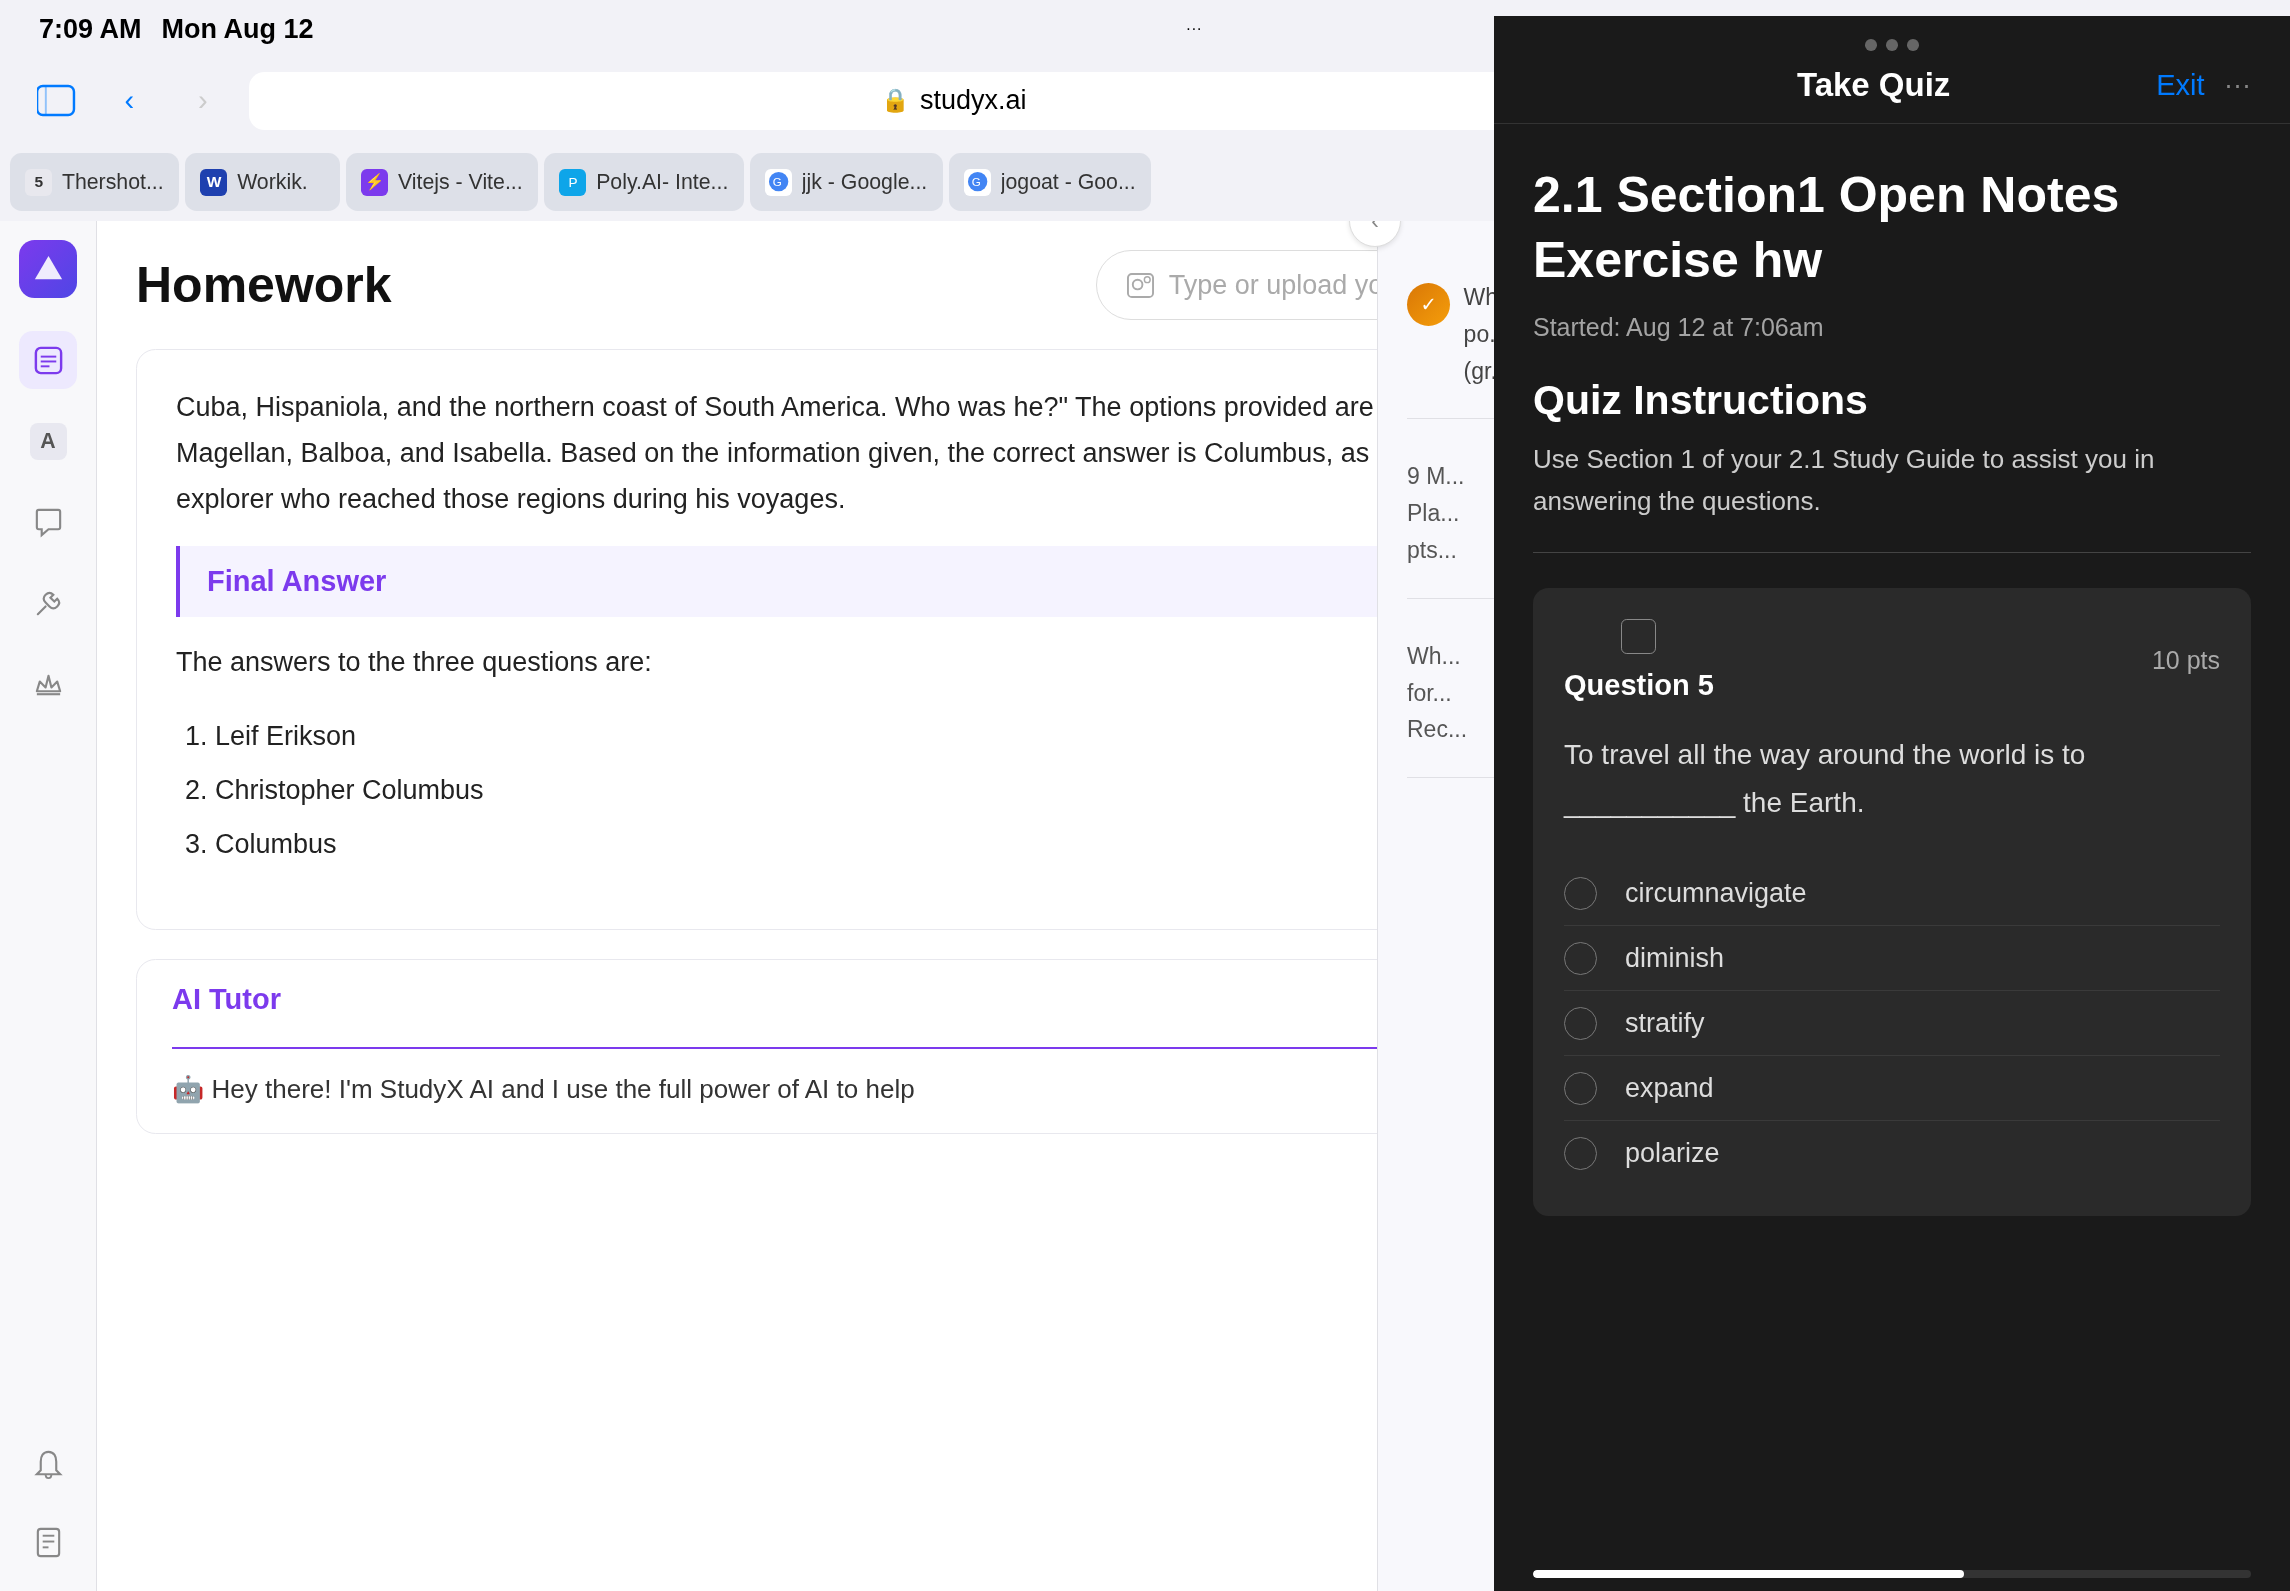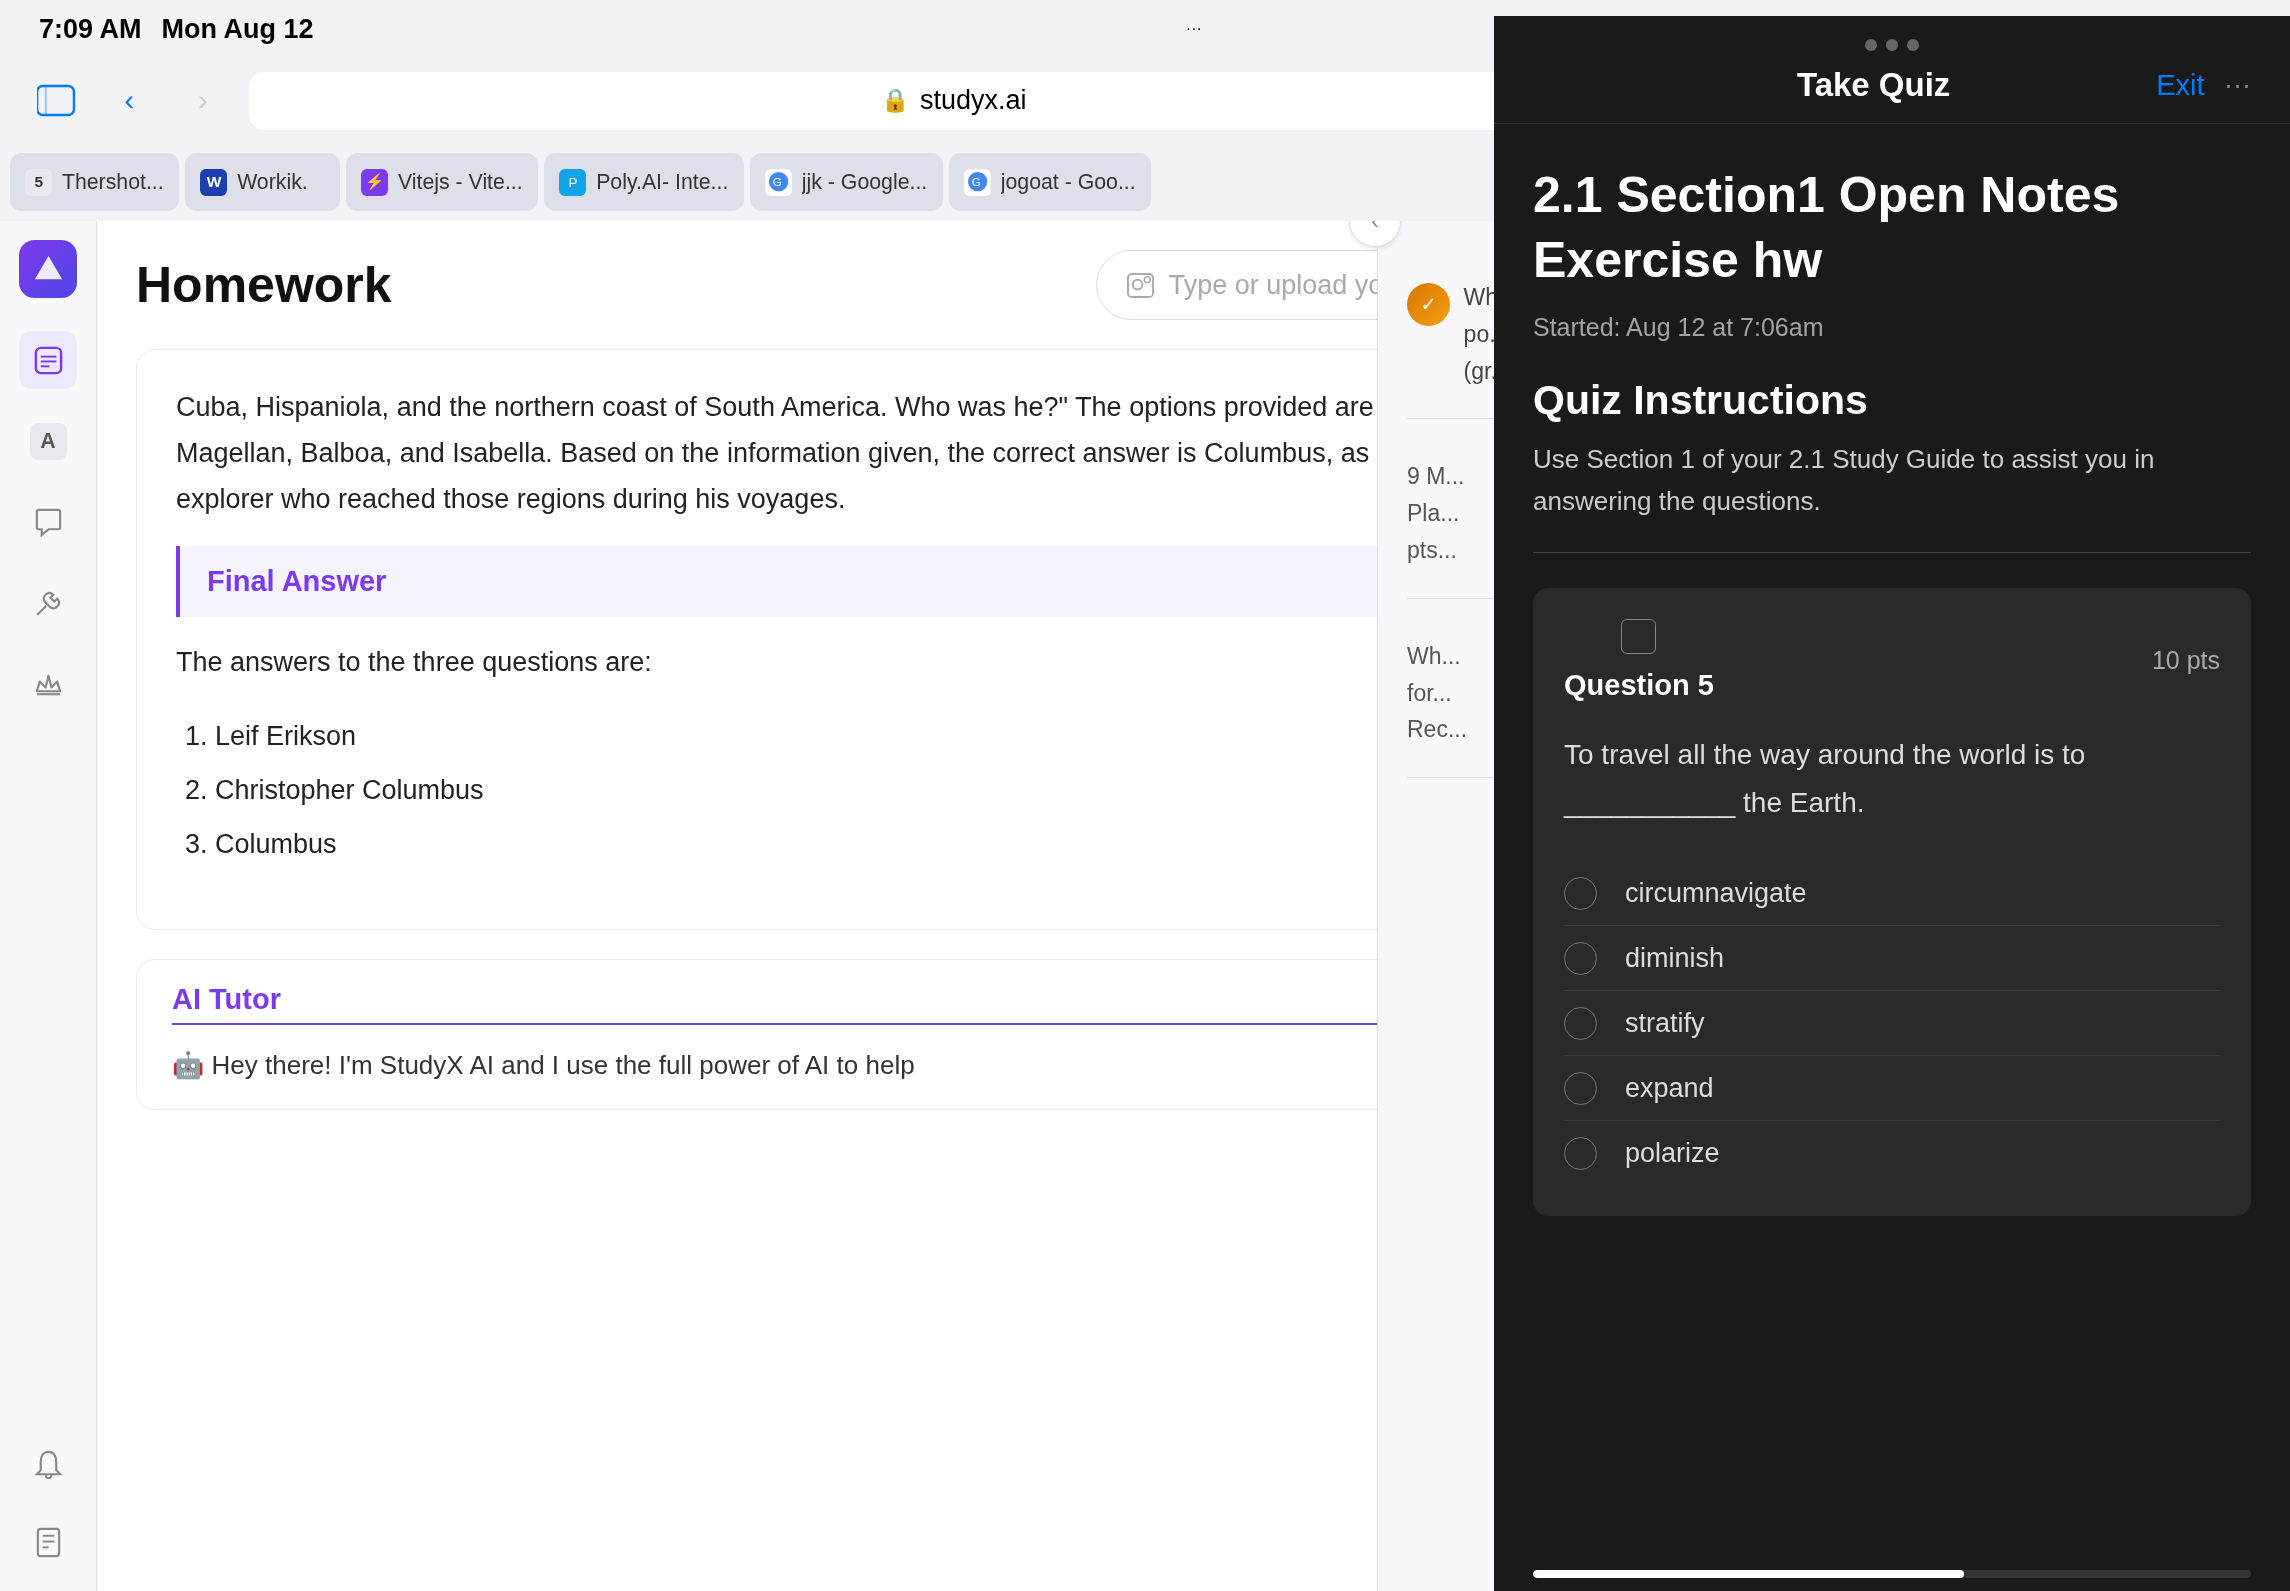--- a/index.html
+++ b/index.html
@@ -306,21 +306,21 @@
     .ai-tutor-card {
       background: #fff;
       border: 1px solid #e8e8ee;
       border-radius: 19.4px;
       padding: 23px 35px;
     }
     .ai-tutor-label {
       font-size: 29px;
       font-weight: 700;
       color: #7c3aed;
-      padding-bottom: 7px;
+      padding-bottom: 31px;
       border-bottom: 2.9px solid #7c3aed;
       margin-bottom: 19.4px;
     }
     .ai-tutor-text {
       font-size: 26px;
       color: #333;
       line-height: 1.6;
     }
 
     

